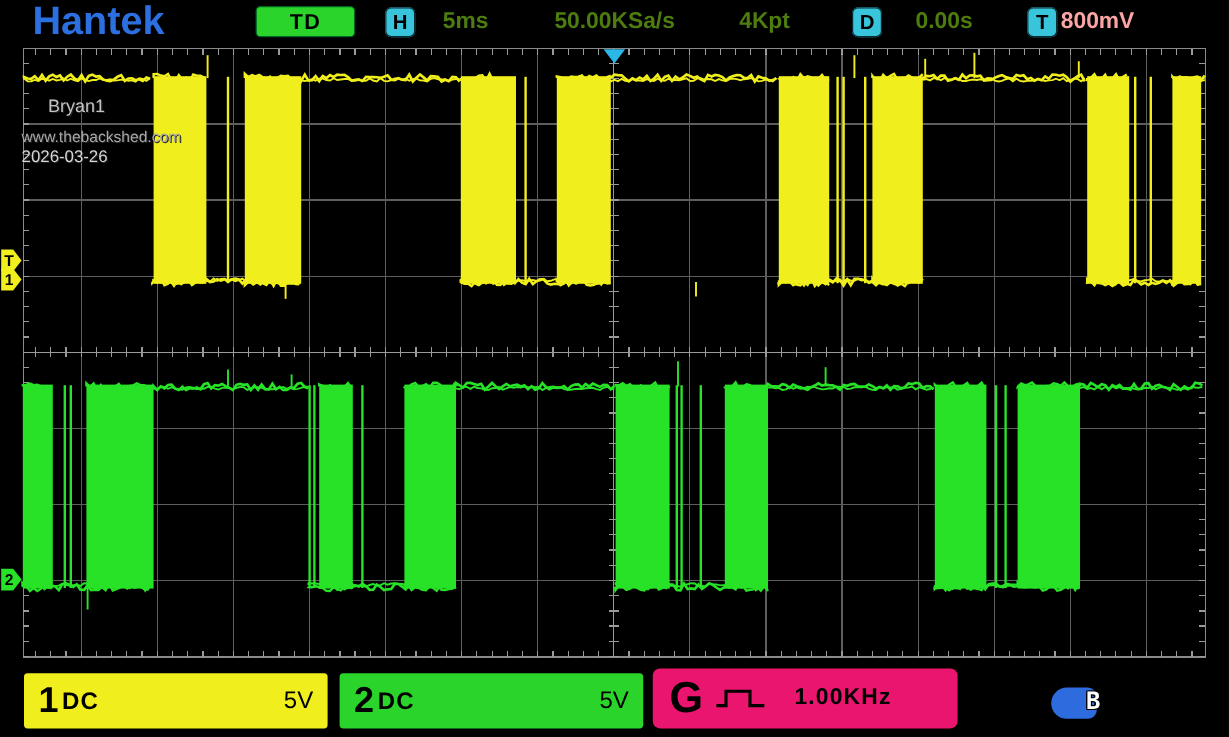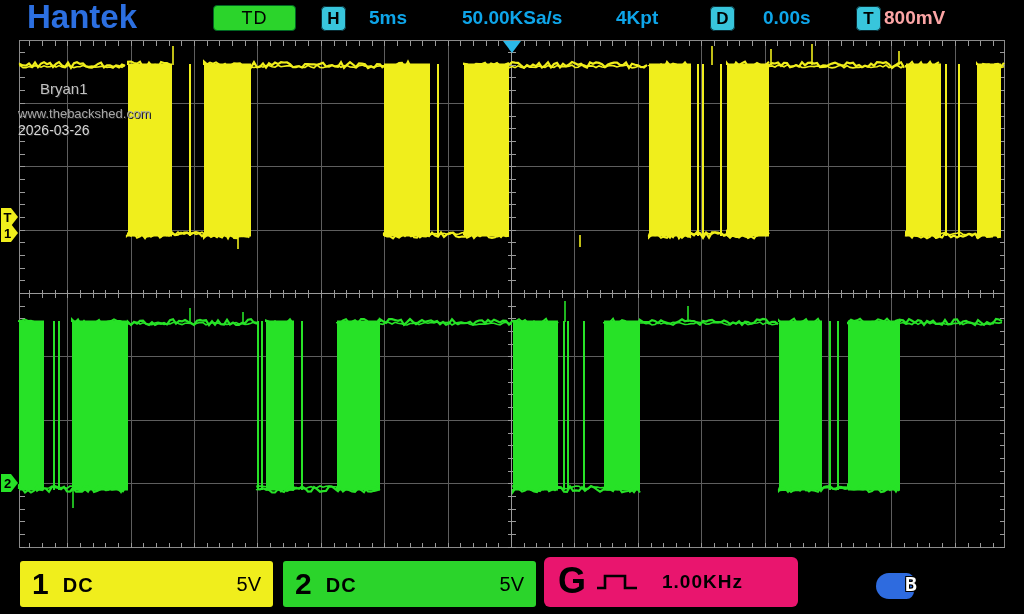--- a/index.html
+++ b/index.html
@@ -7,35 +7,35 @@
           font-family:"Liberation Sans",sans-serif;-webkit-font-smoothing:antialiased;}
   
   .statusbar{position:absolute;left:0;top:0;width:828px;height:38px;background:#000;z-index:5;}
   .brand{position:absolute;left:27px;top:-2px;font-size:33px;font-weight:800;color:#2c6fe0;
          letter-spacing:0px;font-style:normal;}
   .chip{position:absolute;top:6px;width:25px;height:25px;background:#38c5dc;border-radius:5px;
         display:flex;align-items:center;justify-content:center;color:#000;
         font-size:17px;font-weight:800;box-shadow:0 0 0 1px #072b33 inset;}
   .acq-chip{position:absolute;left:213px;top:5px;width:83px;height:26px;background:#2bd42b;
         border-radius:4px;border:1px solid #062;box-sizing:border-box;display:flex;align-items:center;
-        justify-content:center;color:#000;font-size:18px;font-weight:400;letter-spacing:1px;}
-  .hdr-val{position:absolute;top:7px;font-size:19px;font-weight:bold;color:#0ea5e9;white-space:nowrap;}
+        justify-content:center;color:#000;font-size:18px;font-weight:700;letter-spacing:1px;}
+  .hdr-val{position:absolute;top:7px;font-size:19px;font-weight:bold;color:#4d7c0f;white-space:nowrap;}
   .hdr-val.yellow{color:#fca5a5;}
   
   .ovl{position:absolute;color:#bdbdbd;z-index:4;text-shadow:1px 1px 0 #222;white-space:nowrap;}
   .ovl.l1{left:18px;top:80px;font-size:15px;color:#c2c2c2;margin-left:22px;}
   .ovl.l2{left:18px;top:106px;font-size:13px;color:#a8a8a8;}
   .ovl.l3{left:18px;top:122px;font-size:14px;color:#d6d6d6;}
   
   .scope-svg{position:absolute;left:0;top:0;z-index:1;}
   
   .chbox{position:absolute;top:561px;width:253px;height:46px;border-radius:3px;display:flex;
          align-items:center;padding:0 12px;box-sizing:border-box;color:#000;}
   .chbox .num{font-size:30px;font-weight:800;line-height:1;}
-  .chbox .coup{font-size:20px;font-weight:800;margin-left:14px;margin-top:3px;letter-spacing:1px;}
+  .chbox .coup{font-size:20px;font-weight:800;margin-left:3px;margin-top:3px;letter-spacing:1px;}
   .chbox .sp{flex:1;}
   .chbox .scale{font-size:20px;font-weight:400;}
   .ch1{left:20px;background:#f0ee1c;}
   .ch2{left:283px;background:#2bd42b;}
   .genbox{position:absolute;left:544px;top:557px;width:254px;height:50px;background:#e9156e;
           border-radius:6px;display:flex;align-items:center;color:#000;}
   .genbox .g{font-size:36px;font-weight:800;margin:0 10px 2px 14px;line-height:1;}
   .gen-col{display:flex;flex-direction:row;justify-content:center;}
   .gen-row{display:flex;align-items:center;height:20px;}
   .gen-row .freq{font-size:19px;font-weight:800;margin-left:24px;letter-spacing:1px;}

